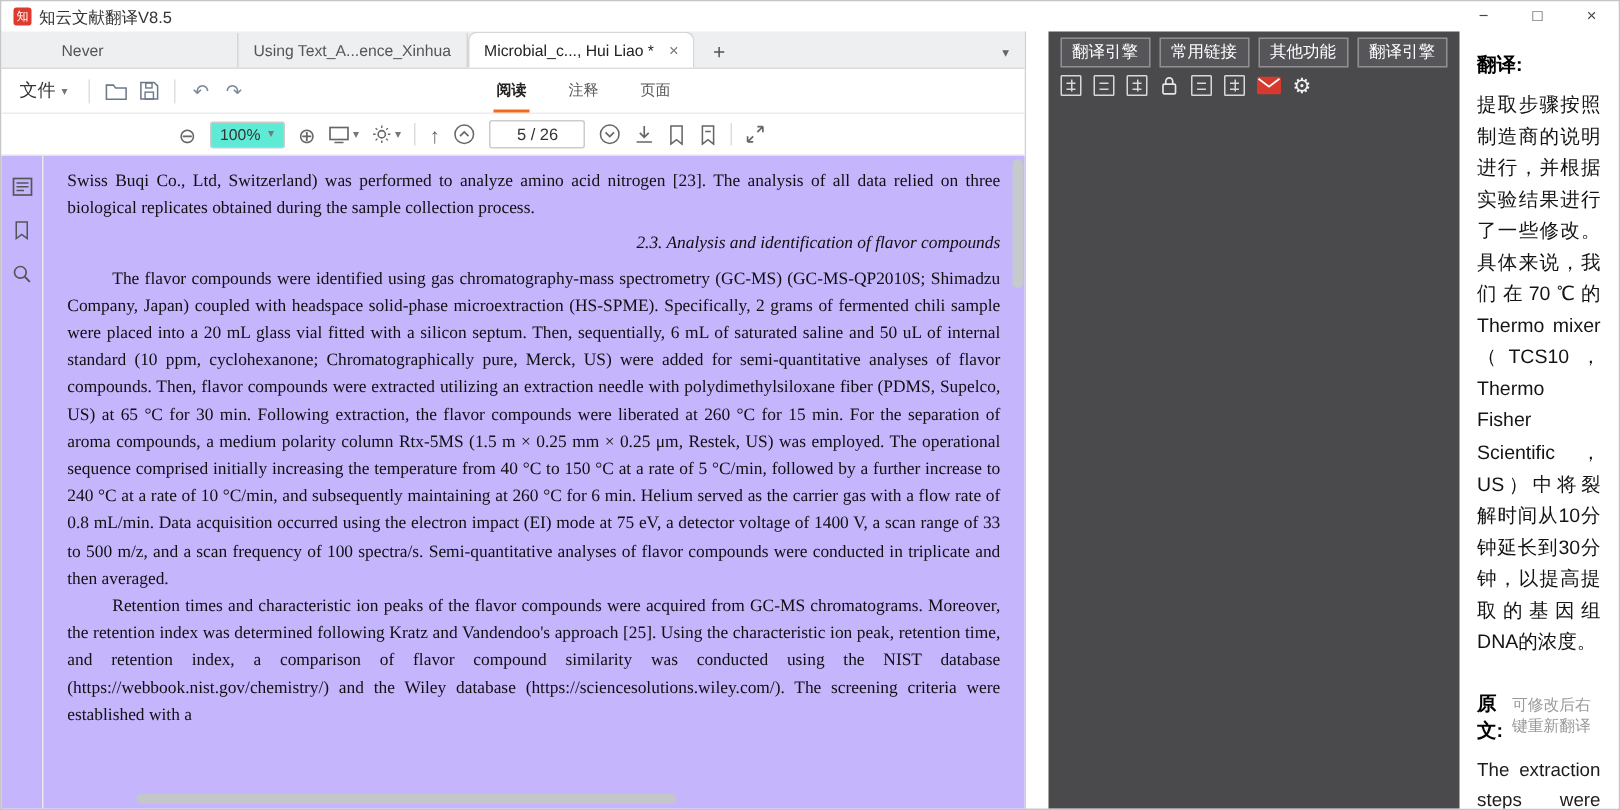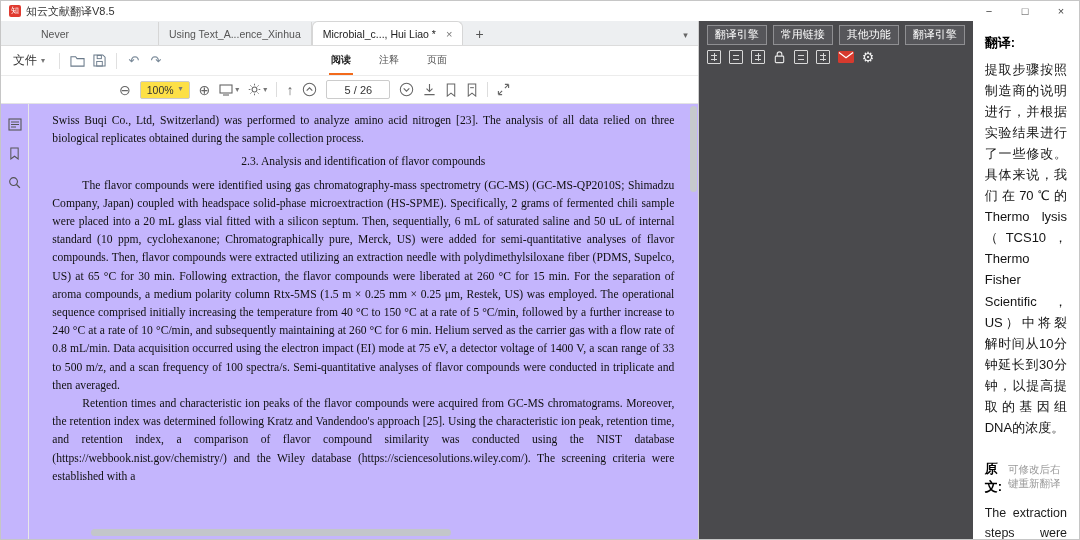--- a/index.html
+++ b/index.html
@@ -8,21 +8,21 @@
   .window { position:relative; width:1080px; height:540px; border:1px solid #c6c6c6; display:flex; flex-direction:column; background:#fff; }
 
   
   .titlebar { height:20px; display:flex; align-items:center; background:#fff; flex:0 0 auto; }
   .app-logo { width:12px; height:12px; background:#e03a2f; color:#fff; font-size:8px; line-height:12px; text-align:center; margin:0 5px 0 8px; border-radius:2px; }
   .app-title { font-size:11px; color:#333; }
   .win-controls { margin-left:auto; display:flex; height:100%; }
   .win-btn { width:36px; height:100%; display:flex; align-items:center; justify-content:center; font-size:11px; color:#444; cursor:default; }
 
   
-  .content-row { flex:1; display:flex; min-height:0; }
+  .content-row { flex:1; display:flex; min-height:0;gap:15px; }
   .left-col { width:750px; display:flex; flex-direction:column; border-right:1px solid #cfcfcf; min-height:0; }
   .right-panel { flex:1; display:flex; flex-direction:row; background:#fff; min-height:0; }
 
   
   .tabbar { height:25px; background:#edeff1; display:flex; align-items:flex-end; padding-left:30px; position:relative; border-bottom:1px solid #dcdcdc; flex:0 0 auto; }
   .dtab { height:23px; min-width:128px; display:flex; align-items:center; padding:0 10px; font-size:10.5px; color:#555; border-right:1px solid #d6d6d6; white-space:nowrap; overflow:hidden; }
   .dtab.active { background:#fff; border:1px solid #d6d6d6; border-bottom:none; border-radius:6px 6px 0 0; color:#222; height:24px; }
   .dtab-close { margin-left:10px; color:#777; font-size:11px; }
   .new-tab-btn { padding:0 12px; font-size:14px; color:#555; height:23px; display:flex; align-items:center; }
   .tab-overflow { position:absolute; right:10px; bottom:5px; color:#666; font-size:9px; }
@@ -34,33 +34,33 @@
   .menu-sep { width:1px; height:16px; background:#e0e0e0; margin:0 6px; }
   .mini-icon { width:22px; height:20px; display:flex; align-items:center; justify-content:center; color:#666; }
   .glyph-icon { font-size:13px; color:#7a8a99; }
   .view-tabs { position:absolute; left:328px; top:0; height:100%; display:flex; align-items:center; gap:24px; }
   .view-tab { font-size:10px; color:#555; height:100%; display:flex; align-items:center; border-bottom:2px solid transparent; padding:0 2px; }
   .view-tab.active { color:#222; border-bottom:2px solid #f26a1b; font-weight:bold; }
 
   
   .toolbar { height:28px; display:flex; align-items:center; gap:9px; padding-left:118px; background:#fff; border-bottom:1px solid #e3e3e3; flex:0 0 auto; }
   .tb-glyph { font-size:14px; color:#666; line-height:1; }
-  .zoom-box { display:flex; gap:5px; border:1px solid #ccc; border-radius:2px; padding:2px 6px; font-size:10.5px; color:#333; background:#fde047; }
+  .zoom-box { display:flex; gap:5px; border:1px solid #ccc; border-radius:2px; padding:2px 6px; font-size:10.5px; color:#333; background:#5eead4; }
   .tb-sep { width:1px; height:15px; background:#ddd; }
   .tb-svg { display:flex; align-items:center; }
   .page-box { border:1px solid #ccc; border-radius:2px; width:64px; height:19px; display:flex; align-items:center; justify-content:center; font-size:11px; color:#333; background:#fff; }
   .tb-group { display:flex; align-items:center; gap:2px; }
 
   
   .doc-row { flex:1; display:flex; position:relative; background:#c4b5fd; min-height:0; overflow:hidden; }
   .side-strip { width:28px; border-right:1px solid #e8e8e8; display:flex; flex-direction:column; align-items:center; padding-top:14px; gap:16px; flex:0 0 auto; }
   .doc-scroll { flex:1; position:relative; overflow:hidden; }
   .page { width:622px; margin:0 auto; padding-top:8px; font-family:"Liberation Serif", serif; font-size:11.6px; line-height:18.2px; color:#101010; text-align:justify; }
   .page p.indent { text-indent:30px; }
-  .page .section-heading { margin:5px 0 5px; text-align:center; }
+  .page .section-heading { font-style:italic; margin:5px 0 5px; text-align:right; }
   .v-scrollbar { position:absolute; right:1px; top:0; width:8px; height:100%; }
   .v-thumb { position:absolute; top:2px; right:0; width:7px; height:86px; background:#c6c9cd; border-radius:4px; }
   .h-scrollbar { position:absolute; left:30px; right:12px; bottom:2px; height:8px; }
   .h-thumb { position:absolute; left:32px; top:0; width:360px; height:7px; background:#c3c6ca; border-radius:4px; }
 
   
   .panel-dark { background:#4a4a4d; padding:4px 8px 6px; flex:0 0 auto; }
   .panel-menu { display:flex; gap:6px; margin-bottom:5px; }
   .panel-menu-item { color:#fff; font-size:11px; border:1px solid #8f8f92; background:#56565a; padding:1px 7px 2px; white-space:nowrap; }
   .panel-icons { display:flex; align-items:center; gap:8px; }
@@ -268,21 +268,21 @@
                 <rect x="0" y="0" width="16" height="12" rx="1.5" fill="#d63a2e"></rect>
                 <path d="M1 1.5 L8 6.8 L15 1.5" fill="none" stroke="#fff" stroke-width="1.2"></path>
               </svg>
             </span>
           <span class="gear-glyph">⚙</span>
         </div>
       </div>
 
       <div class="panel-body">
         <div class="panel-label">翻译:</div>
-        <div class="trans-text">提取步骤按照制造商的说明进行，并根据实验结果进行了一些修改。具体来说，我们在70℃的Thermo lysis（TCS10，Thermo Fisher Scientific，US）中将裂解时间从10分钟延长到30分钟，以提高提取的基因组DNA的浓度。</div>
+        <div class="trans-text">提取步骤按照制造商的说明进行，并根据实验结果进行了一些修改。具体来说，我们在70℃的Thermo mixer（TCS10，Thermo Fisher Scientific，US）中将裂解时间从10分钟延长到30分钟，以提高提取的基因组DNA的浓度。</div>
 
         <div class="orig-head">
           <span class="panel-label" style="margin-bottom:0">原文:</span>
           <span class="orig-hint">可修改后右键重新翻译</span>
         </div>
         <div class="orig-text">The extraction steps were carried out according to the manufacturer's instructions with some modifications based on experimental results. Specifically, we extended the lysis time from 10 min to 30 min in a Thermo mixer (TCS10, Thermo Fisher Scientific, US) at 70°C to boost the concentration of extracted genomic DNA.</div>
       </div>
     </div>
   </div>
 </div>

